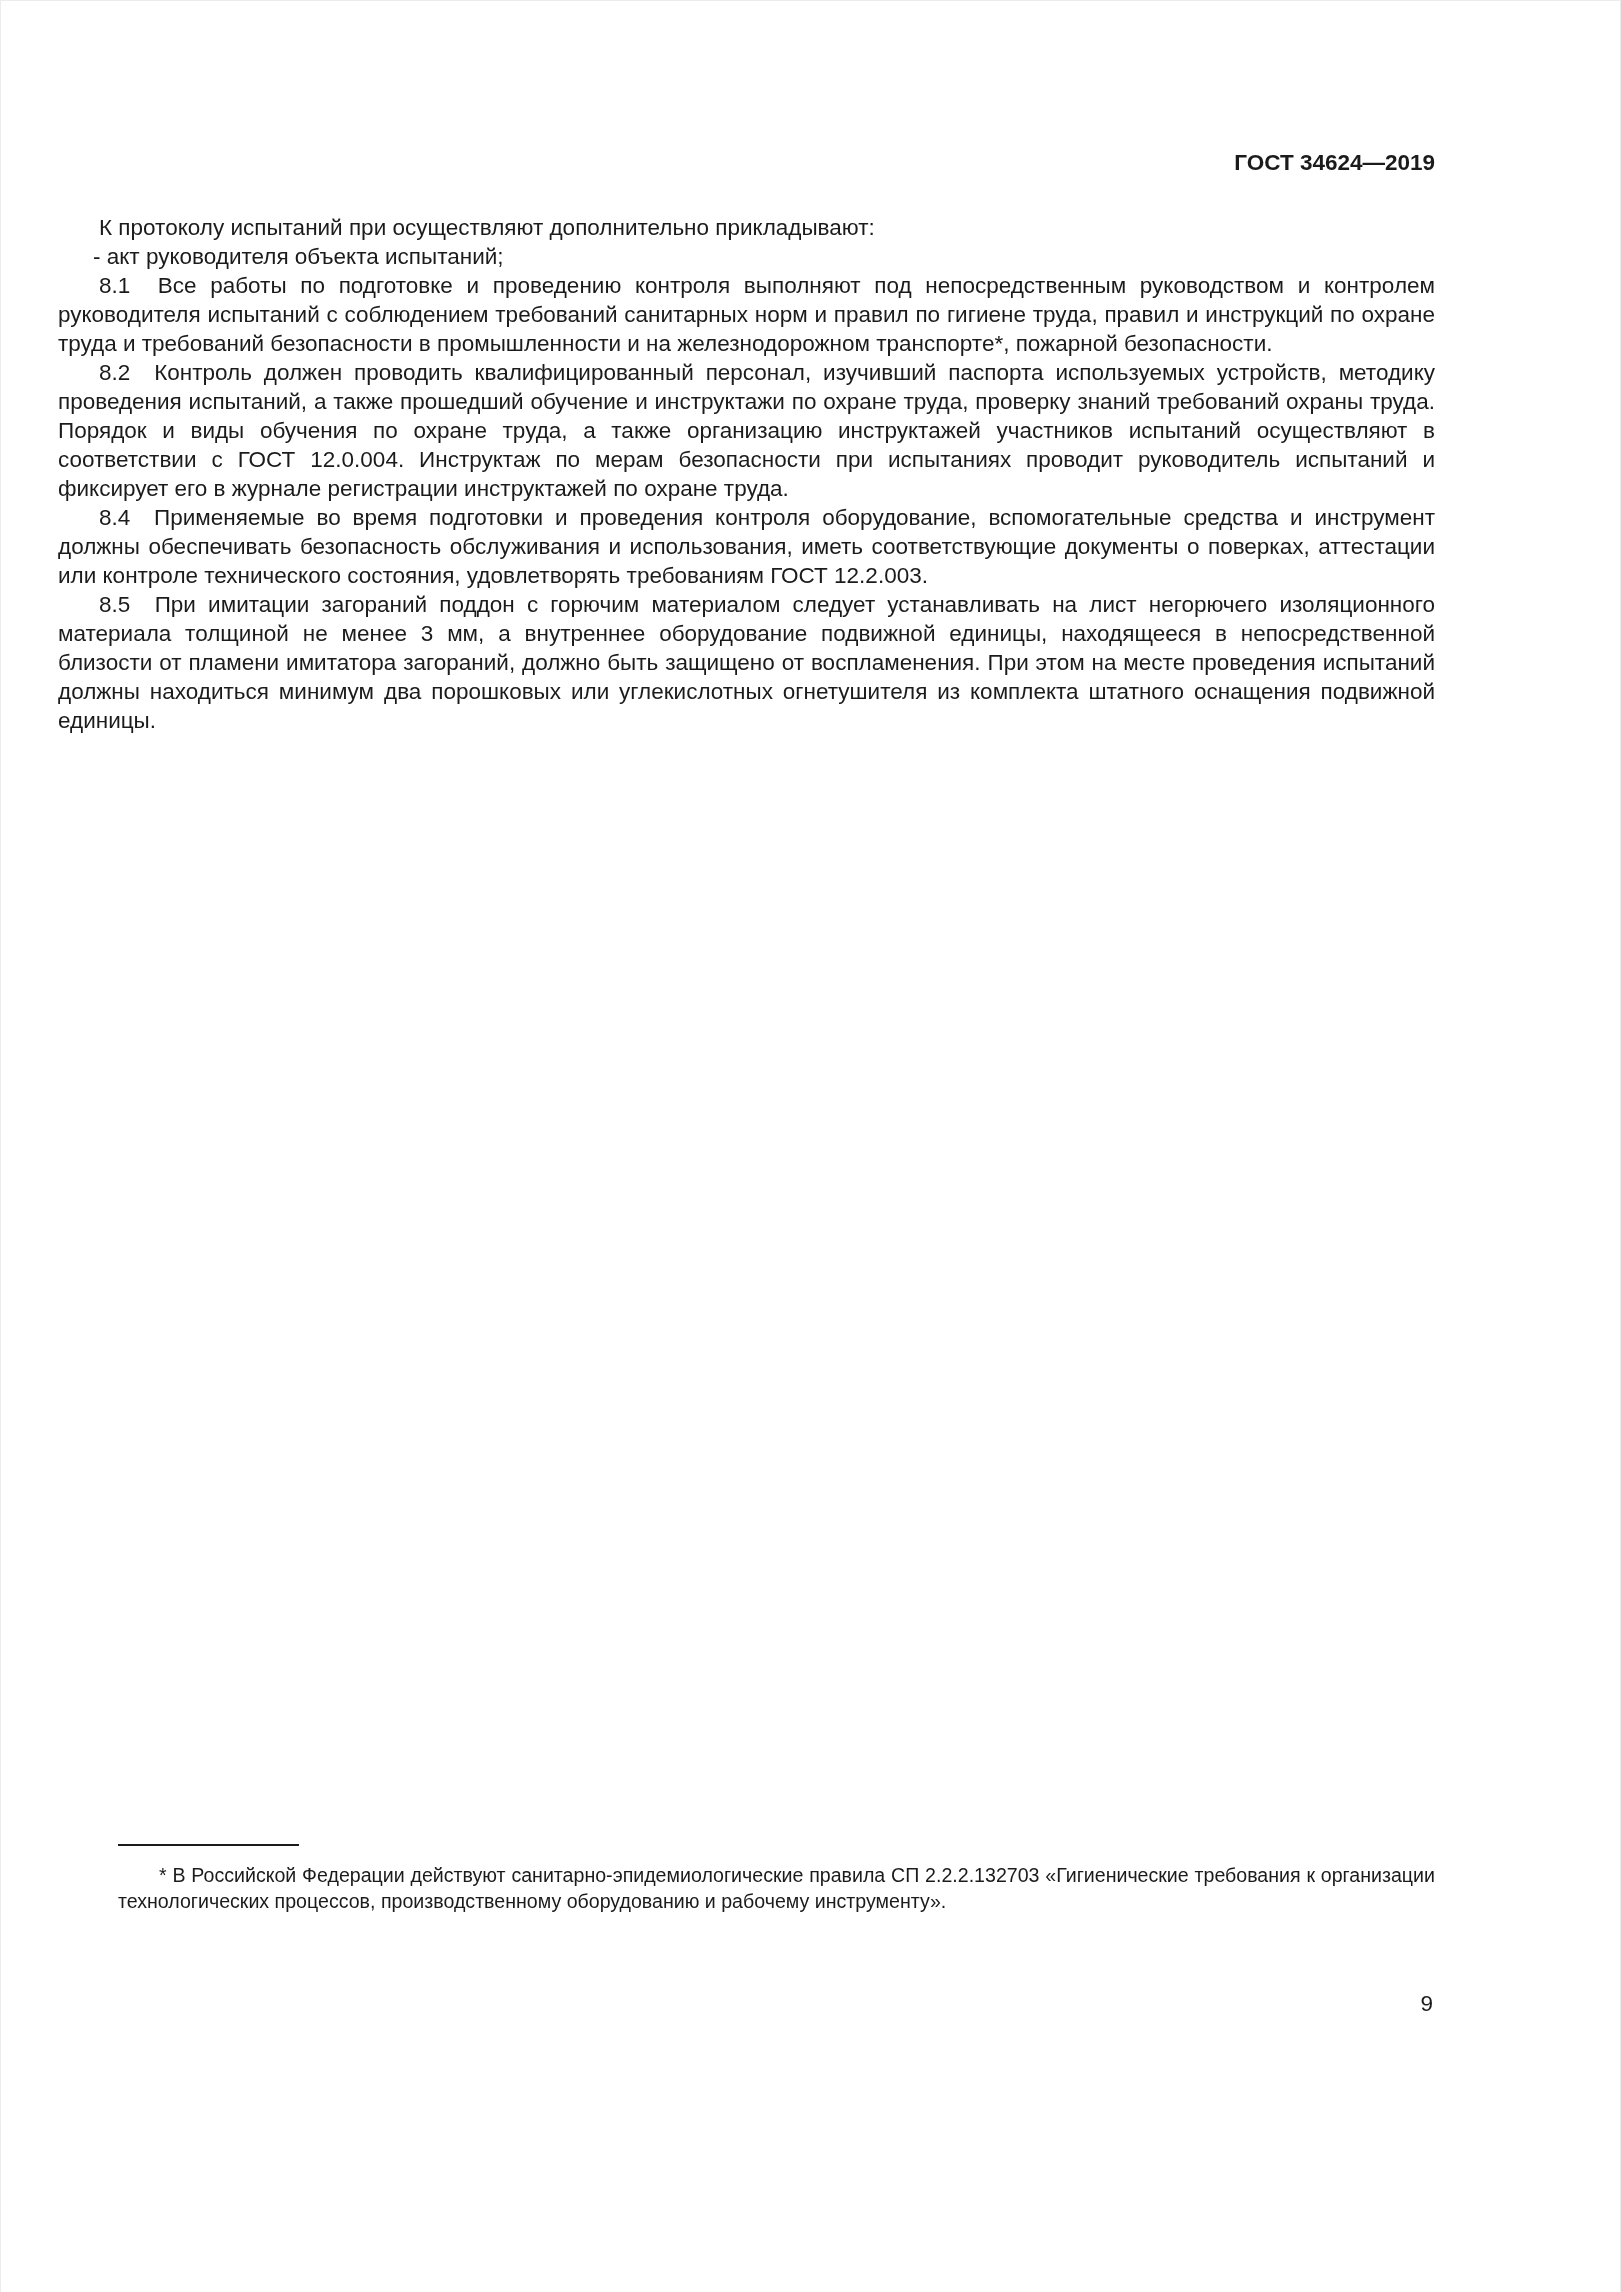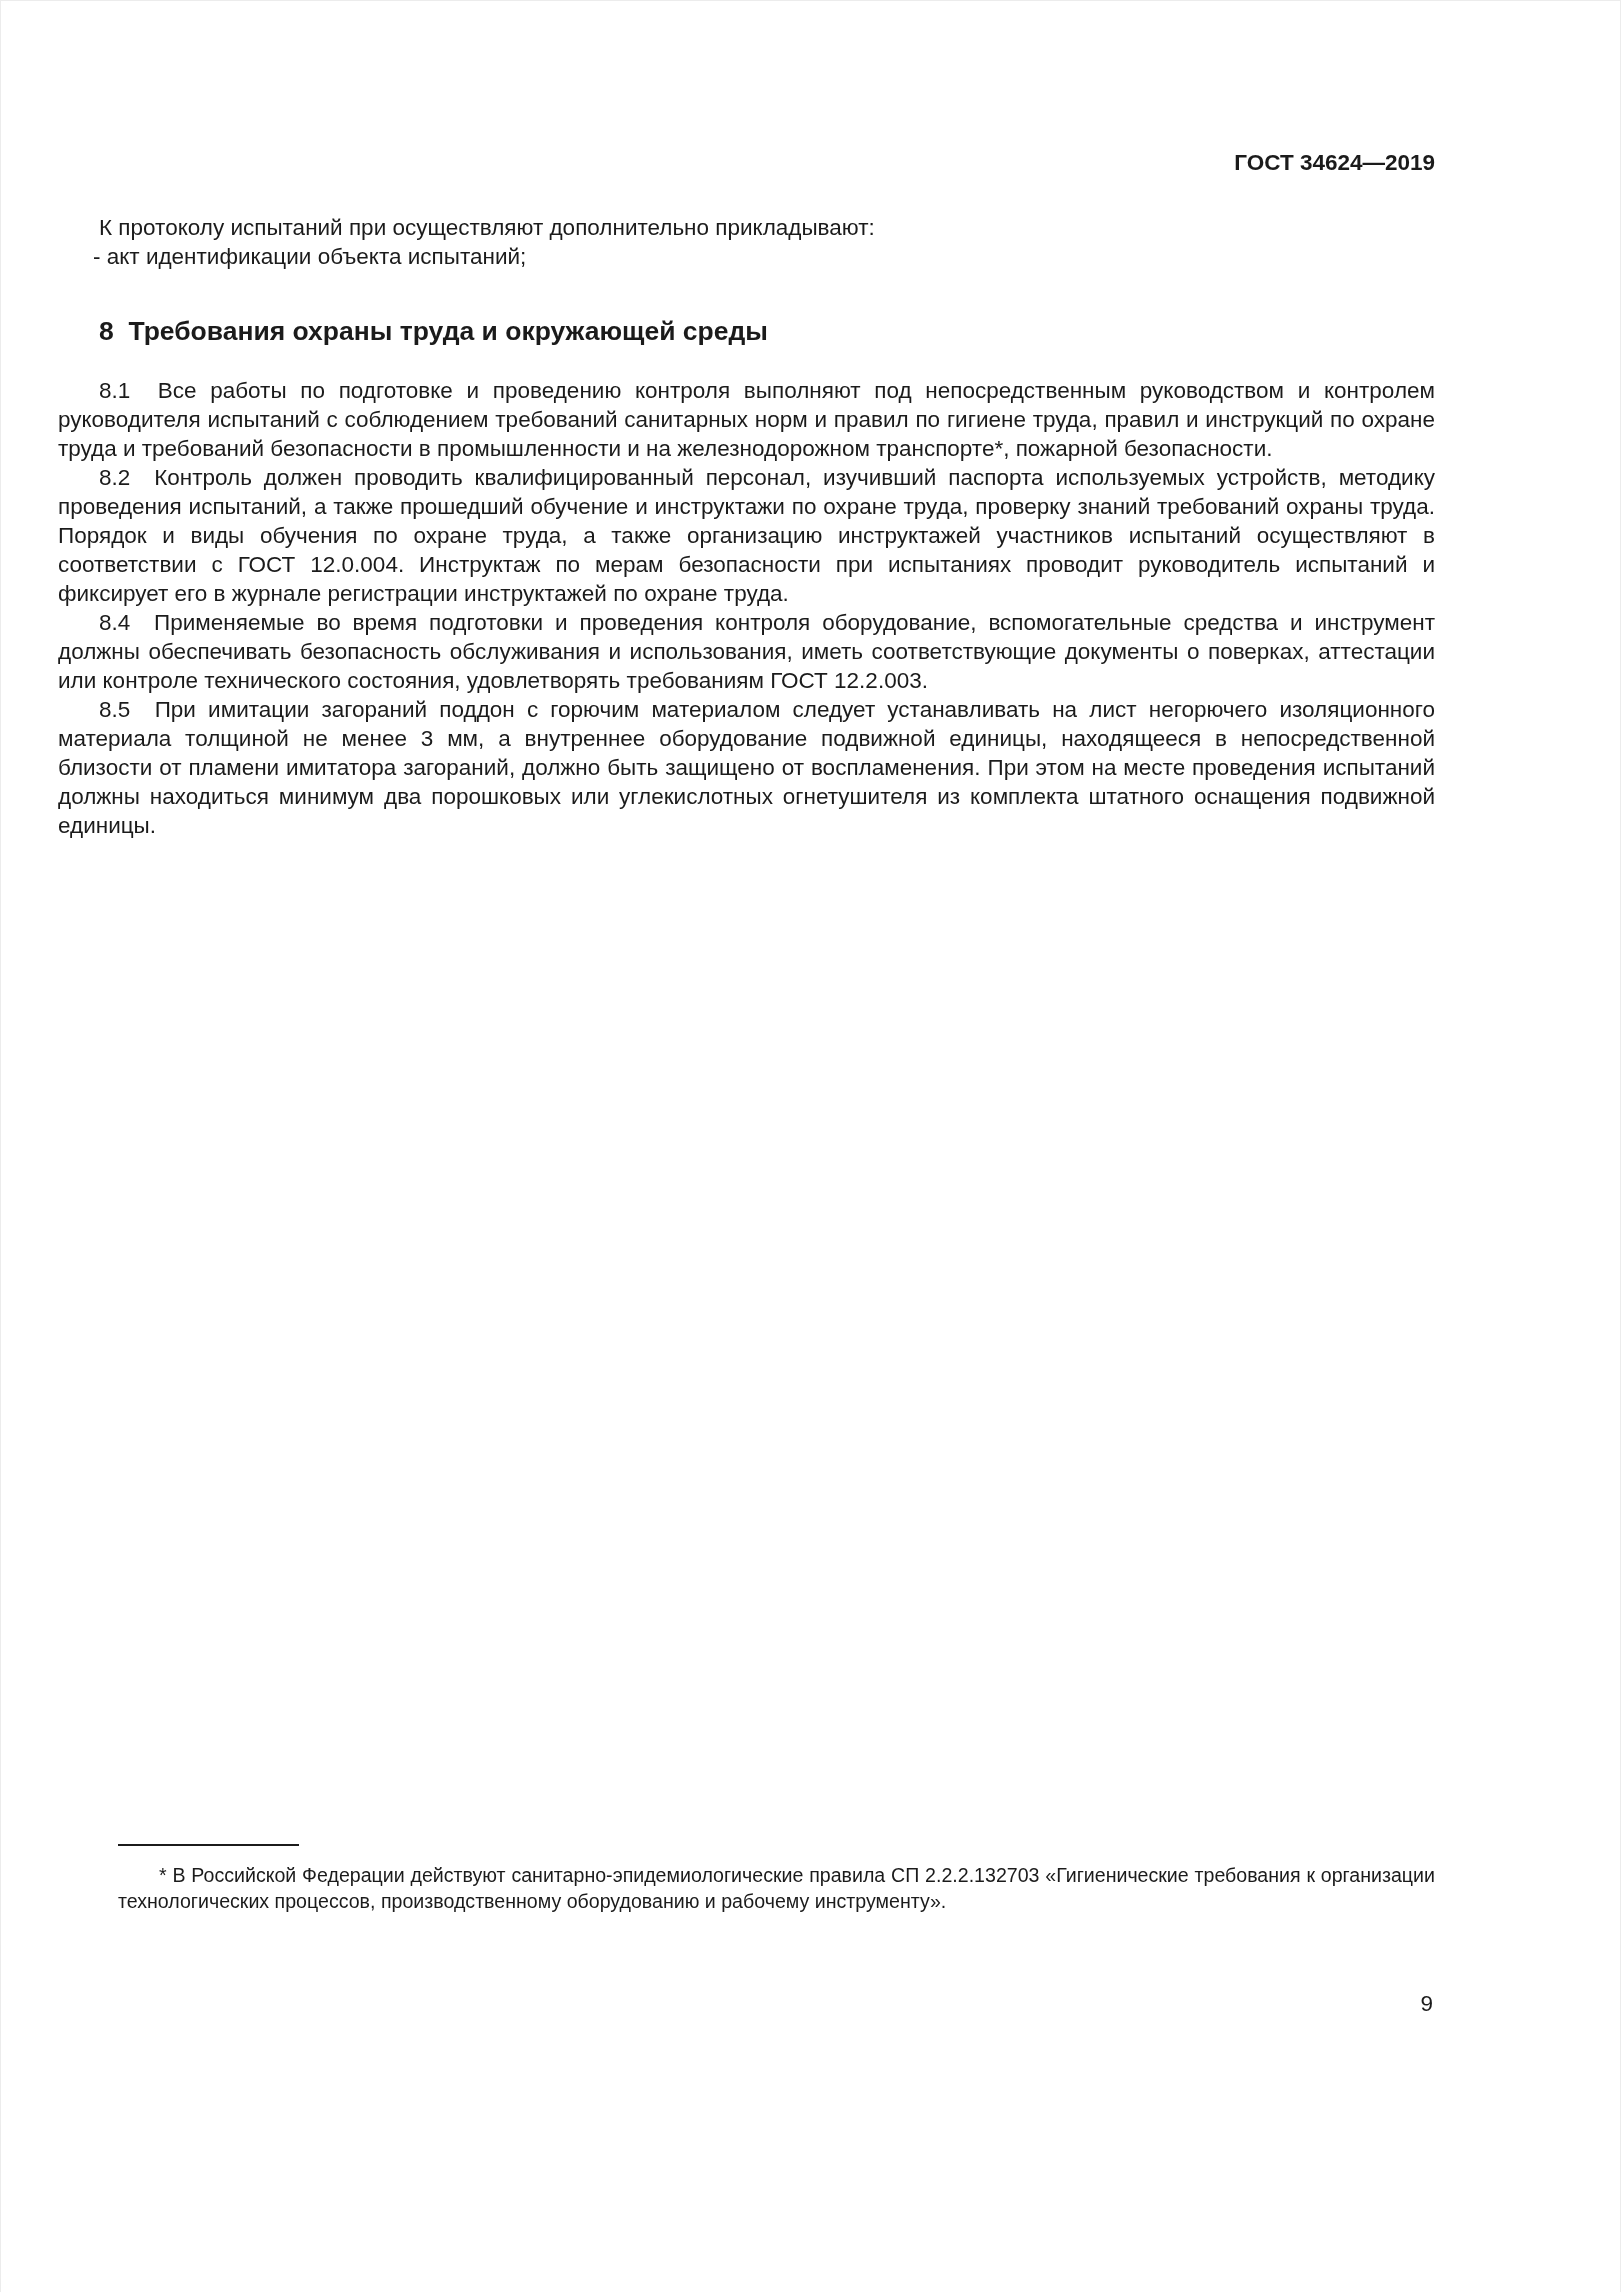--- a/index.html
+++ b/index.html
@@ -78,23 +78,22 @@
 
 <div class="page">
 
   <div class="doc-header">
     <span>ГОСТ 34624—2019</span>
   </div>
 
   <div>
     <p class="para indent">К протоколу испытаний при осуществляют дополнительно прикладывают:</p>
 
-    <p class="list-item">- акт идентификации объекта испытаний;</p>
+    <p class="list-item">- акт руководителя объекта испытаний;</p>
 
-    <h2 class="section-title">8&nbsp;&nbsp;Требования охраны труда и окружающей среды</h2>
 
     <p class="para indent">8.1&nbsp; Все работы по подготовке и проведению контроля выполняют под непосредственным руководством и контролем руководителя испытаний с соблюдением требований санитарных норм и правил по гигиене труда, правил и инструкций по охране труда и требований безопасности в промышленности и на железнодорожном транспорте*, пожарной безопасности.</p>
     <p class="para indent">8.2&nbsp; Контроль должен проводить квалифицированный персонал, изучивший паспорта используемых устройств, методику проведения испытаний, а также прошедший обучение и инструктажи по охране труда, проверку знаний требований охраны труда. Порядок и виды обучения по охране труда, а также организацию инструктажей участников испытаний осуществляют в соответствии с ГОСТ 12.0.004. Инструктаж по мерам безопасности при испытаниях проводит руководитель испытаний и фиксирует его в журнале регистрации инструктажей по охране труда.</p>
     <p class="para indent">8.4&nbsp; Применяемые во время подготовки и проведения контроля оборудование, вспомогательные средства и инструмент должны обеспечивать безопасность обслуживания и использования, иметь соответствующие документы о поверках, аттестации или контроле технического состояния, удовлетворять требованиям ГОСТ 12.2.003.</p>
     <p class="para indent">8.5&nbsp; При имитации загораний поддон с горючим материалом следует устанавливать на лист негорючего изоляционного материала толщиной не менее 3 мм, а внутреннее оборудование подвижной единицы, находящееся в непосредственной близости от пламени имитатора загораний, должно быть защищено от воспламенения. При этом на месте проведения испытаний должны находиться минимум два порошковых или углекислотных огнетушителя из комплекта штатного оснащения подвижной единицы.</p>
   </div>
 
   <div class="footnote-area">
     <div class="footnote-rule"></div>
     <p class="footnote-text">* В Российской Федерации действуют санитарно-эпидемиологические правила СП 2.2.2.132703 «Гигиенические требования к организации технологических процессов, производственному оборудованию и рабочему инструменту».</p>

